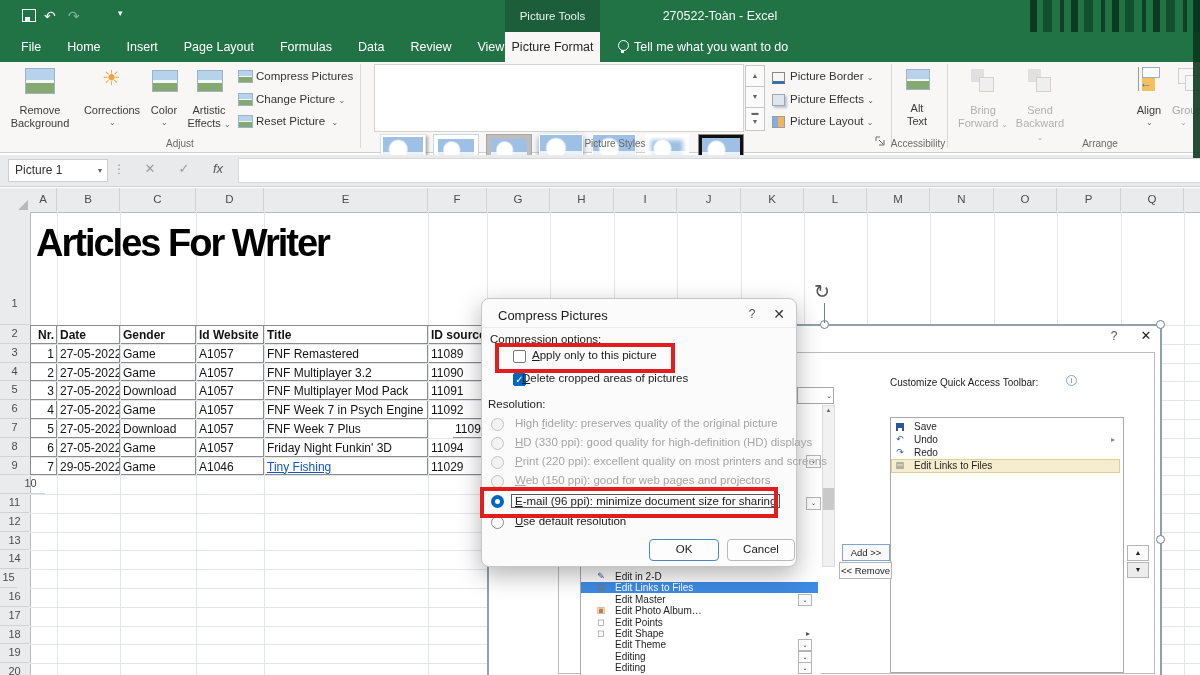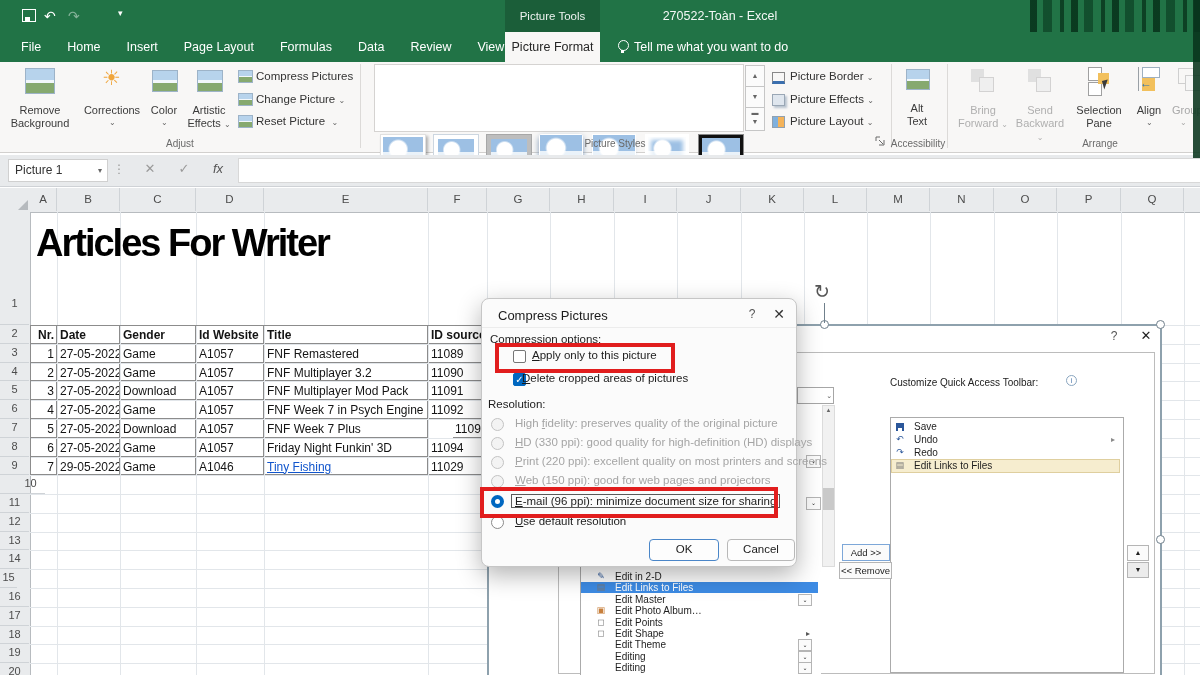--- a/index.html
+++ b/index.html
@@ -225,30 +225,20 @@
         <span>Bring</span><br>
         <span>Forward</span> <span class="caret dis">⌄</span>
       </div>
     </div>
     <div class="abs" style="left:1012px;top:2px;width:56px;height:70px;opacity:.9;">
       <div class="abs" style="left:16px;top:5px;width:13px;height:13px;background:#dedede;"></div>
       <div class="abs" style="left:24px;top:13px;width:13px;height:13px;background:#efefef;border:1px solid #cfcfcf;"></div>
       <div class="abs rbtxt dis" style="left:0;top:40px;width:56px;">
         <span>Send</span><br>
         <span>Backward</span> <span class="caret dis">⌄</span>
-      </div>
-    </div>
-    <div class="abs" style="left:1070px;top:2px;width:58px;height:70px;">
-      <div class="abs" style="left:18px;top:3px;width:12px;height:12px;border:1px solid #a0a0a0;background:#fff;"></div>
-      <div class="abs" style="left:18px;top:18px;width:12px;height:12px;border:1px solid #a0a0a0;background:#fff;"></div>
-      <div class="abs" style="left:28px;top:9px;width:11px;height:11px;background:#f2c05c;"></div>
-      <div class="abs" style="left:33px;top:16px;width:0;height:0;border-left:6px solid #3b3b3b;border-bottom:9px solid transparent;transform:rotate(-15deg);"></div>
-      <div class="abs rbtxt" style="left:0;top:40px;width:58px;">
-        <span>Selection</span><br>
-        <span>Pane</span>
       </div>
     </div>
     <div class="abs" style="left:1130px;top:2px;width:38px;height:70px;">
       <div class="abs" style="left:8px;top:3px;width:1px;height:24px;background:#9aa0a6;"></div>
       <div class="abs" style="left:12px;top:3px;width:16px;height:9px;border:1px solid #9eb0c0;background:#fff;"></div>
       <div class="abs" style="left:12px;top:14px;width:13px;height:13px;background:#f2c05c;"></div>
       <div class="abs" style="left:10px;top:12px;color:#2e75b6;font-size:12px;font-weight:bold;">←</div>
       <div class="abs rbtxt" style="left:0;top:40px;width:38px;">Align</div>
       <div class="abs caret" style="left:16px;top:54px;">⌄</div>
     </div>

